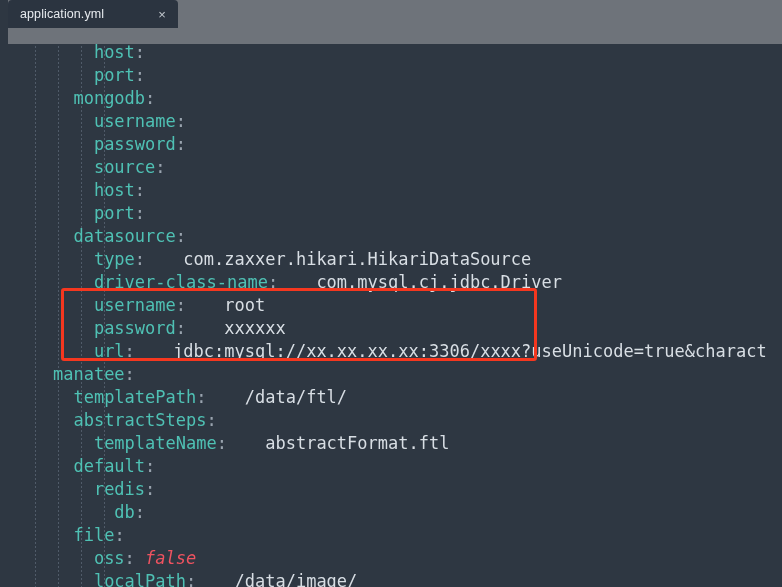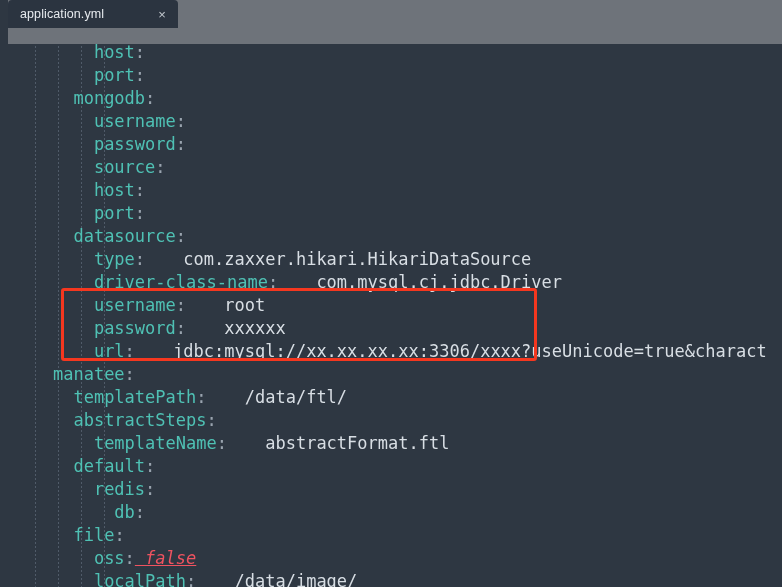--- a/index.html
+++ b/index.html
@@ -42,21 +42,21 @@
 
   .line {
     height: 23px;
     white-space: pre;
     position: relative;
   }
 
   .k    { color: #4fc1b4; }   
   .c    { color: #9aa4af; }   
   .v    { color: #d8dee4; margin-left: 28px; }   
-  .bool { color: #ef5360; font-style: italic; text-decoration: underline; }  
+  .bool { color: #ef5360; font-style: italic; }  
 
   
   .guide {
     position: absolute;
     top: 18px;
     width: 1px;
     height: 569px;
     background-image: linear-gradient(to bottom,
         #566170 0px, #566170 2px,
         transparent 2px, transparent 4px);

